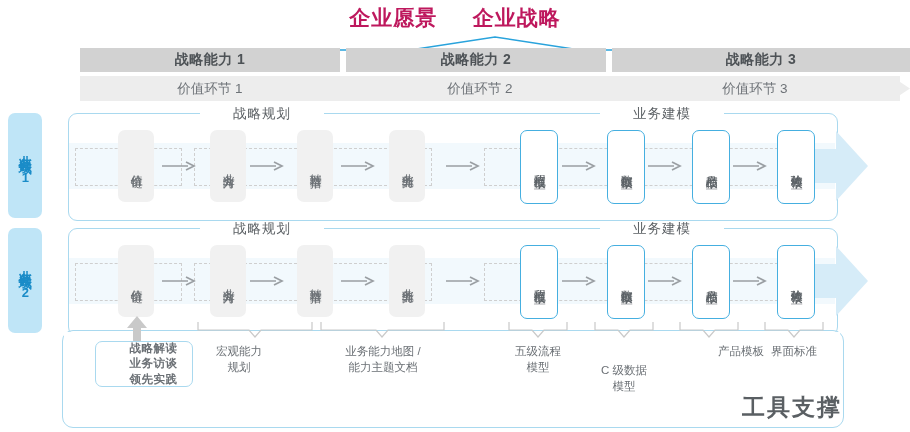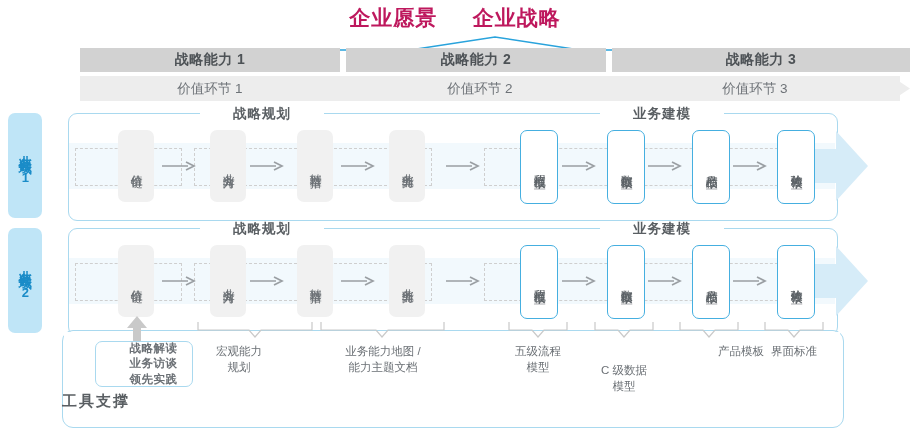--- a/index.html
+++ b/index.html
@@ -42,21 +42,21 @@
   .band{height:46px;background:#f2f9fd;}
   .band-1{top:143px;}
   .band-2{top:258px;}
   .band-main{left:69px;width:766px;}
 
   
   .big-arrow{width:78px;height:78px;}
 
   
   .sec-title{height:16px;background:#ffffff;padding:0 7px;
-      font-size:13.5px;font-weight:bold;color:#5a5f63;letter-spacing:1px;
+      font-size:13.5px;font-weight:normal;color:#5a5f63;letter-spacing:1px;
       text-align:center;line-height:16px;}
 
   
   .pbox{width:36px;height:72px;border-radius:7px;display:flex;
       align-items:center;justify-content:center;}
   .pbox .ptxt{writing-mode:vertical-rl;text-orientation:upright;
       font-size:12px;line-height:1.12;letter-spacing:1px;color:#6b7075;}
   .pbox.gray{background:#f1f1f1;}
   .pbox.blue{background:#ffffff;border:1.6px solid #45afe0;}
   .pbox.blue .ptxt{color:#5a6065;}
@@ -75,22 +75,22 @@
       border-radius:7px;background:#ffffff;display:flex;align-items:center;
       justify-content:center;}
   #tool-box .tb{font-size:11.5px;color:#6b7075;text-align:center;
       line-height:1.35;font-weight:bold;letter-spacing:.5px;margin-left:19px;}
 
   #up-arrow{left:126px;top:316px;width:22px;height:28px;}
 
   
   #outer-panel{left:62px;top:330px;width:780px;height:96px;
       border:1.4px solid #a9d9ef;border-radius:11px;background:transparent;}
-  #tool-support-title{left:62px;top:392px;width:780px;text-align:left;
-      font-size:15px;font-weight:bold;color:#5a5f63;letter-spacing:2px;}
+  #tool-support-title{left:62px;top:392px;width:780px;text-align:right;
+      font-size:23px;font-weight:bold;color:#5a5f63;letter-spacing:2px;}
   #outer-mask{left:64px;top:332px;width:776px;height:56px;background:#ffffff;}
 </style>
 </head>
 <body>
 
 <div class="abs" id="vision-strategy-title">
   <span>企业愿景</span>
   <span id="title-gap"></span>
   <span>企业战略</span>
 </div>

